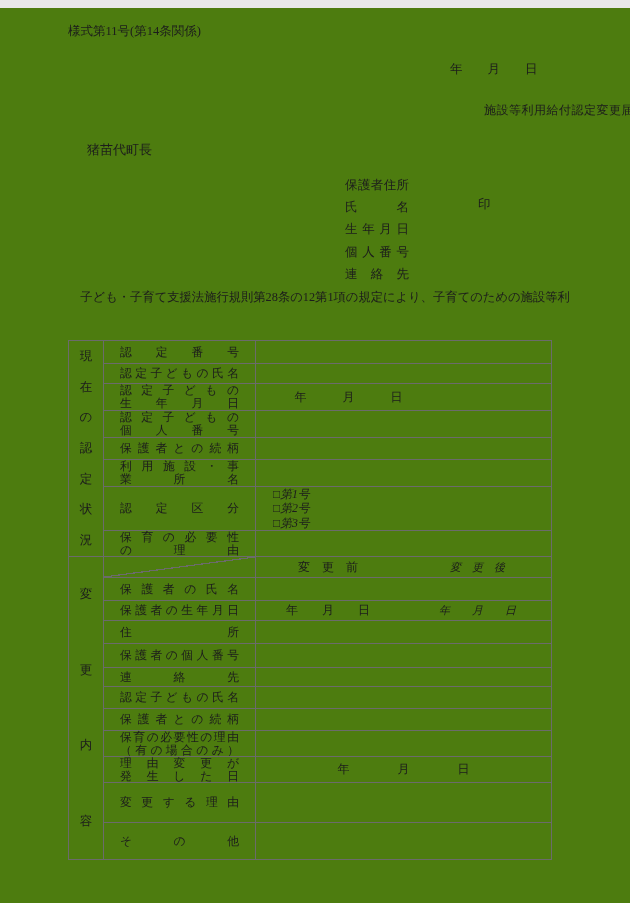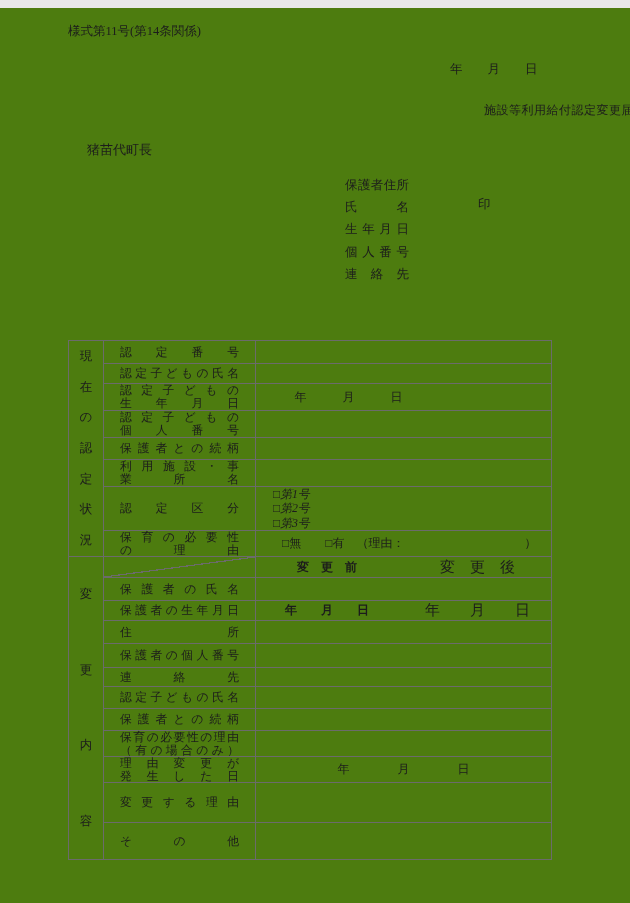--- a/index.html
+++ b/index.html
@@ -30,22 +30,22 @@
   .side-cell-2{flex:1;}
   .rows-col{flex:1;display:flex;flex-direction:column;}
   .trow{display:flex;border-bottom:1px solid #6b6b6b;box-sizing:border-box;}
   .trow:last-child{border-bottom:none;}
   .lcell{width:152px;min-width:152px;border-right:1px solid #6b6b6b;box-sizing:border-box;
          padding:0 16px;display:flex;flex-direction:column;justify-content:center;
          font-size:11.8px;line-height:13px;}
   .vcell{flex:1;display:flex;align-items:center;font-size:12px;box-sizing:border-box;}
   .vcell.center{justify-content:center;}
   .split{flex:1;display:flex;}
-  .bcell{width:148px;min-width:148px;border-right:6px solid #4d7c0f;box-sizing:border-box;display:flex;align-items:center;justify-content:center;font-size:12px;font-weight:bold;}
-  .acell{flex:1;display:flex;align-items:center;justify-content:center;font-size:15px;}
+  .bcell{width:148px;min-width:148px;border-right:4px solid #4d7c0f;box-sizing:border-box;display:flex;align-items:center;justify-content:center;font-size:12px;}
+  .acell{flex:1;display:flex;align-items:center;justify-content:center;font-size:11px;font-style:italic;}
   .diag{background:linear-gradient(to bottom right,
         transparent calc(50% - .6px),#6b6b6b calc(50% - .6px),
         #6b6b6b calc(50% + .6px),transparent calc(50% + .6px));}
   .date-offset{margin-right:110px;}
   .cat-wrap{padding-left:10px;display:flex;align-items:center;}
   .cat-opts{margin-left:7px;font-size:11.8px;line-height:14.5px;font-style:italic;}
   .need-wrap{padding-left:26px;}
   
   .h19{height:19px}.h20{height:20px}.h21{height:21px}.h22{height:22px}.h23{height:23px}
   .h24{height:24px}.h26{height:26px}.h27{height:27px}.h36{height:36px}.h40{height:40px}.h44{height:44px}
@@ -96,20 +96,21 @@
         <span class="jchars">
           <span>連</span>
           <span>絡</span>
           <span>先</span>
         </span>
       </div>
   </div>
   <div class="seal">印</div>
 
   <div class="body-par">
+    <div>　子ども・子育て支援法施行規則第28条の12第1項の規定により、子育てのための施設等利</div>
   </div>
 
   <div class="tbl">
     <div class="side-col">
       <div class="side-cell-1">
         <div class="vchars">
             <span>現</span>
             <span>在</span>
             <span>の</span>
             <span>認</span>
@@ -254,21 +255,20 @@
               <span>必</span>
               <span>要</span>
               <span>性</span>
             </span>
           <span class="jchars">
               <span>の</span>
               <span>理</span>
               <span>由</span>
             </span>
         </div>
-        <div class="vcell need-wrap">□無　　□有　（理由：　　　　　　　　　　）</div>
       </div>
 
       <div class="trow h21">
         <div class="lcell diag"></div>
         <div class="split">
           <div class="bcell">変　更　前</div>
           <div class="acell">変　更　後</div>
         </div>
       </div>
       <div class="trow h23">

